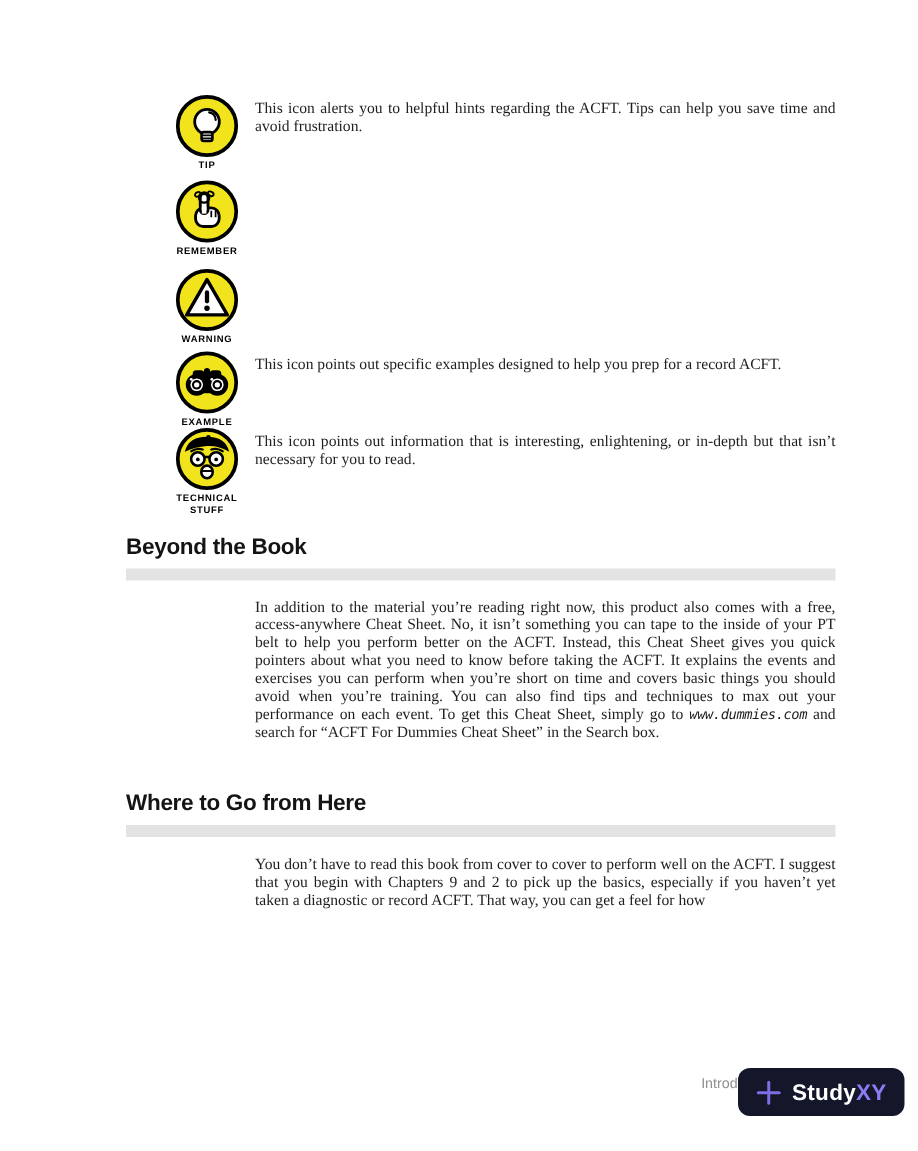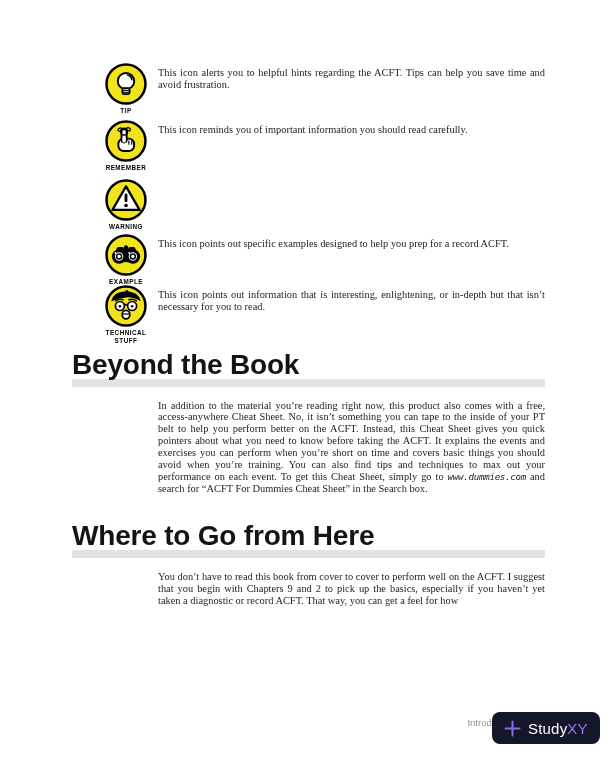--- a/index.html
+++ b/index.html
@@ -1,56 +1,56 @@
 <!DOCTYPE html>
 <html><head>
 <meta charset="utf-8">
 <style>
   html,body{margin:0;padding:0;}
   body{
     width:612px;height:767px;position:relative;background:#ffffff;
     font-family:"Liberation Serif", serif;color:#1e1e1e;overflow:hidden;
   }
-  .content{position:absolute;left:72px;top:63px;width:473px;}
+  .content{position:absolute;left:84px;top:63px;width:473px;}
   .icon-row{display:flex;align-items:flex-start;}
   .mb5{margin-bottom:5px;} .mb8{margin-bottom:8px;} .mb3{margin-bottom:3px;}
   .icon-cell{flex:none;width:86px;box-sizing:border-box;padding-left:22px;
     display:flex;flex-direction:column;align-items:center;}
   .icon-label{
     font-family:"Liberation Sans", sans-serif;font-weight:700;font-size:6.3px;
     letter-spacing:0.5px;line-height:7.6px;color:#000;text-align:center;
     margin-top:2px;width:56px;
   }
   .icon-text{
     flex:1;font-size:10.4px;line-height:11.9px;text-align:justify;
     padding-top:4px;color:#1e1e1e;
   }
   .section-heading{
-    font-family:"Liberation Sans", sans-serif;font-weight:700;font-size:28px;
+    font-family:"Liberation Sans", sans-serif;font-weight:700;font-size:15px;
     line-height:26px;color:#141414;letter-spacing:-0.2px;margin:0;
   }
   .h1-top{margin-top:7px;} .h2-top{margin-top:28px;}
   .heading-bar{height:8px;background:#e3e3e3;margin-top:1px;}
   .para{
     margin:0;margin-left:86px;font-size:10.4px;line-height:11.9px;
     text-align:justify;color:#1e1e1e;
   }
   .para-mt13{margin-top:13px;} .para-mt11{margin-top:11px;}
   .mono{font-family:"DejaVu Sans Mono", monospace;font-size:9.2px;letter-spacing:-0.3px;font-style:italic;}
   .footer-text{
     position:absolute;top:717px;right:115px;font-family:"Liberation Sans", sans-serif;
     font-size:9.5px;color:#8f8f8f;white-space:nowrap;
   }
   .brand-badge{
     position:absolute;left:492px;top:712px;height:32px;padding:0 12px;
     background:#14162a;border-radius:8px;display:flex;align-items:center;gap:7px;
     box-sizing:border-box;
   }
   .brand-badge .brand-name{
-    font-family:"Liberation Sans", sans-serif;font-weight:400;font-size:15px;
+    font-family:"Liberation Sans", sans-serif;font-weight:700;font-size:15px;
     color:#ffffff;letter-spacing:0.2px;text-align:right;
   }
   .brand-badge .brand-xy{color:#8b7bf5;}
   svg{display:block;}
 </style>
 </head>
 <body>
 
 <div class="content">
 
@@ -81,21 +81,20 @@
           <rect x="18.4" y="19" width="3.2" height="4.5" fill="#fff"></rect>
           <circle cx="20" cy="12.2" r="3.6" fill="none" stroke="#000" stroke-width="1.6"></circle>
           <ellipse cx="15.6" cy="10" rx="2.1" ry="1.5" fill="none" stroke="#000" stroke-width="1.3" transform="rotate(-25 15.6 10)"></ellipse>
           <ellipse cx="24.6" cy="9.6" rx="2.1" ry="1.5" fill="none" stroke="#000" stroke-width="1.3" transform="rotate(25 24.6 9.6)"></ellipse>
           <line x1="25" y1="21.5" x2="25" y2="26" stroke="#000" stroke-width="1.2"></line>
           <line x1="28" y1="21.5" x2="28" y2="26" stroke="#000" stroke-width="1.2"></line>
         </svg>
       </span>
       <div class="icon-label">REMEMBER</div>
     </div>
-    <div class="icon-text">This icon reminds you of important information you should read carefully.</div>
   </div>
 
   <div class="icon-row mb3">
     <div class="icon-cell">
       <span>
         <svg width="42" height="42" viewBox="0 0 44 44">
           <circle cx="22" cy="22" r="20.4" fill="#F2E41C" stroke="#000" stroke-width="2.6"></circle>
           <path d="M22,7.8 L36.2,32.4 L7.8,32.4 Z" fill="#fff" stroke="#000" stroke-width="2.4" stroke-linejoin="round"></path>
           <rect x="20.5" y="15.2" width="3" height="9.2" rx="1.5" fill="#000"></rect>
           <circle cx="22" cy="27.8" r="1.9" fill="#000"></circle>

